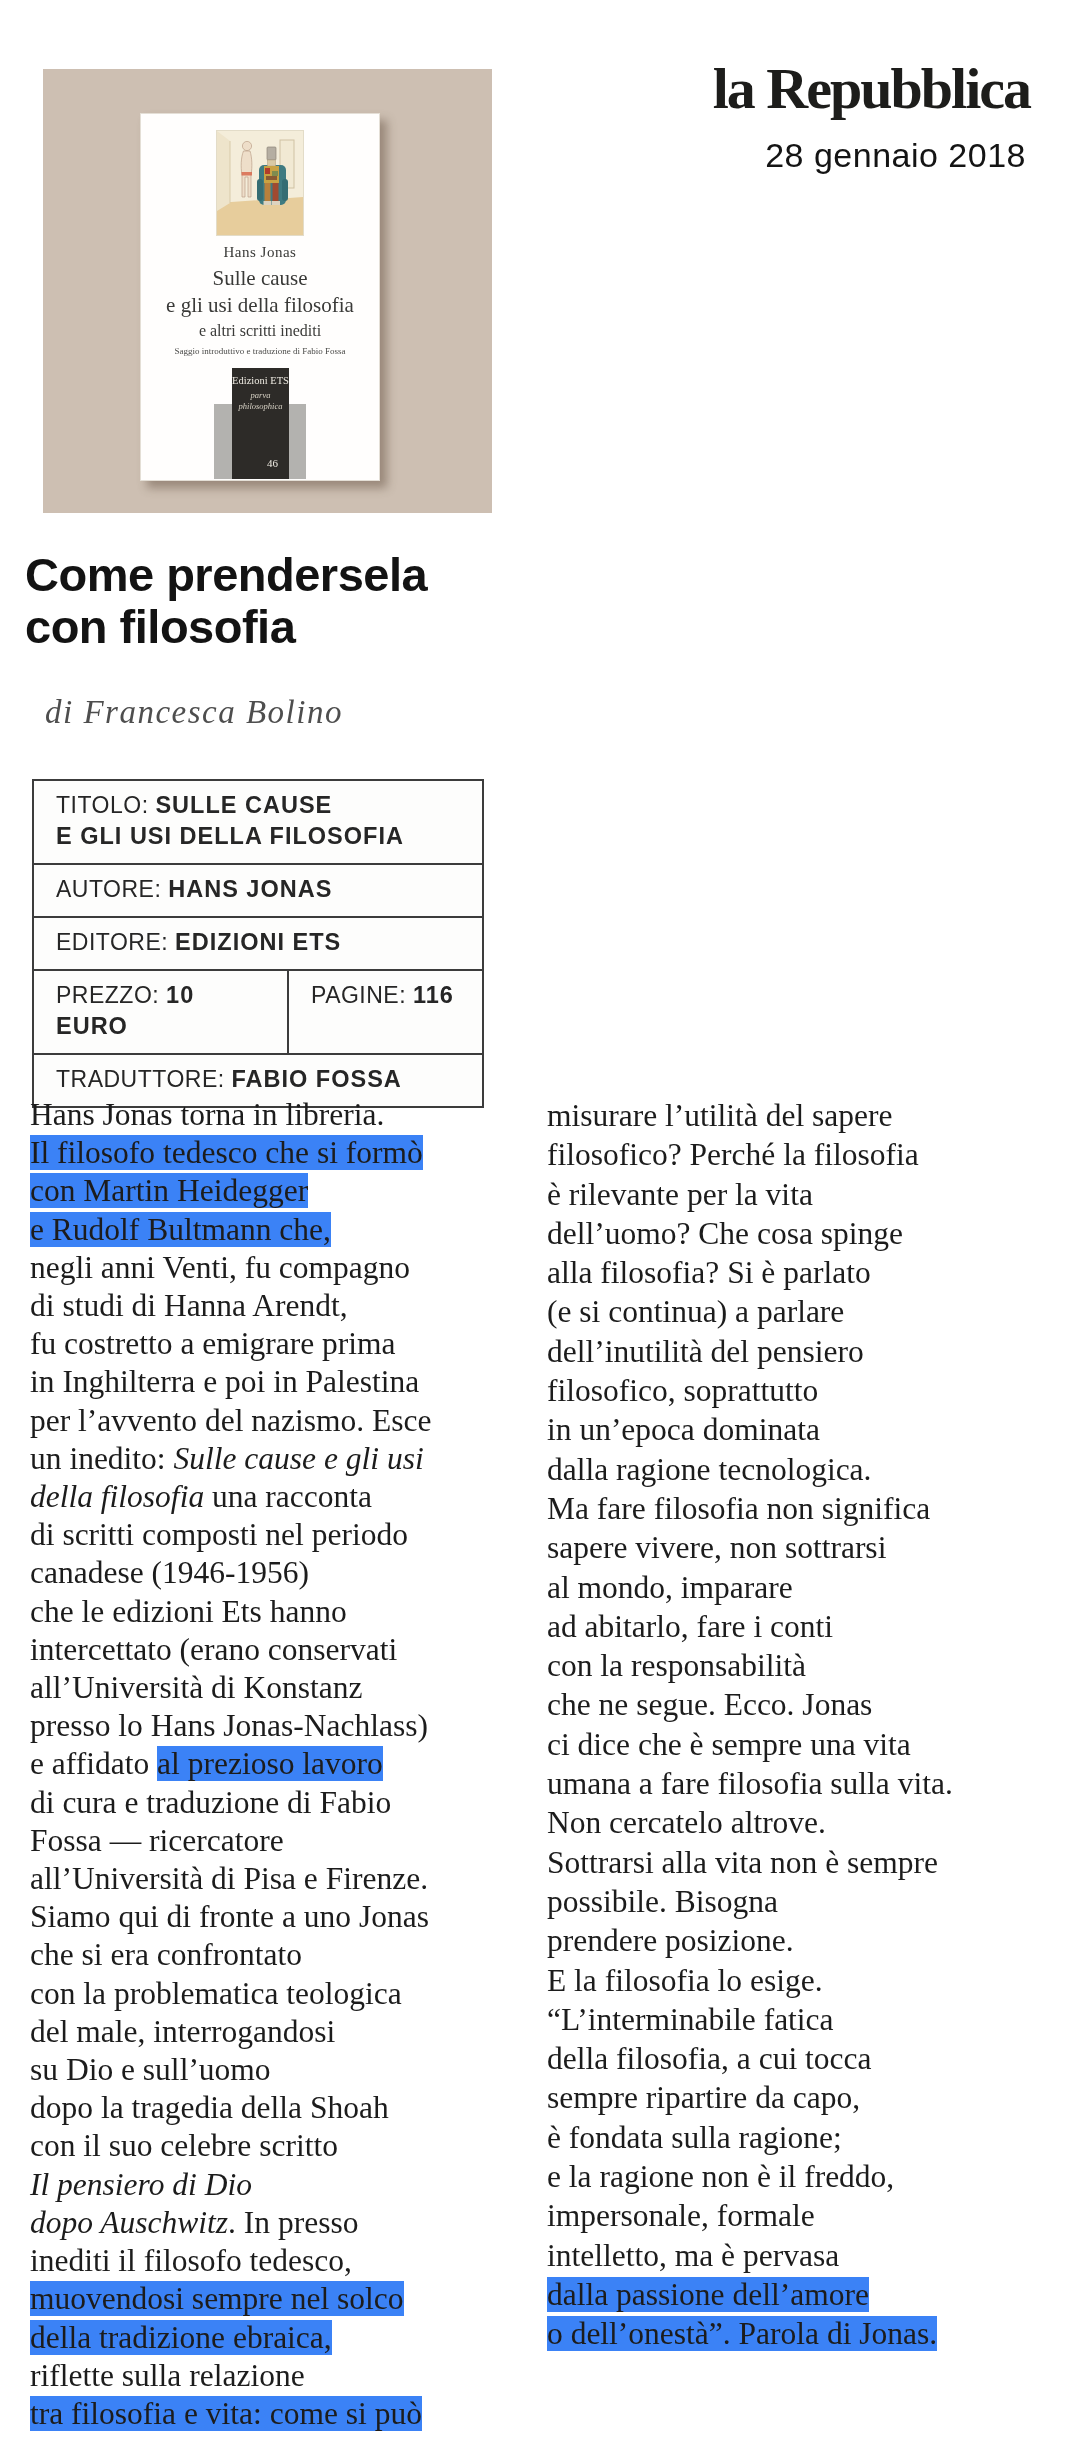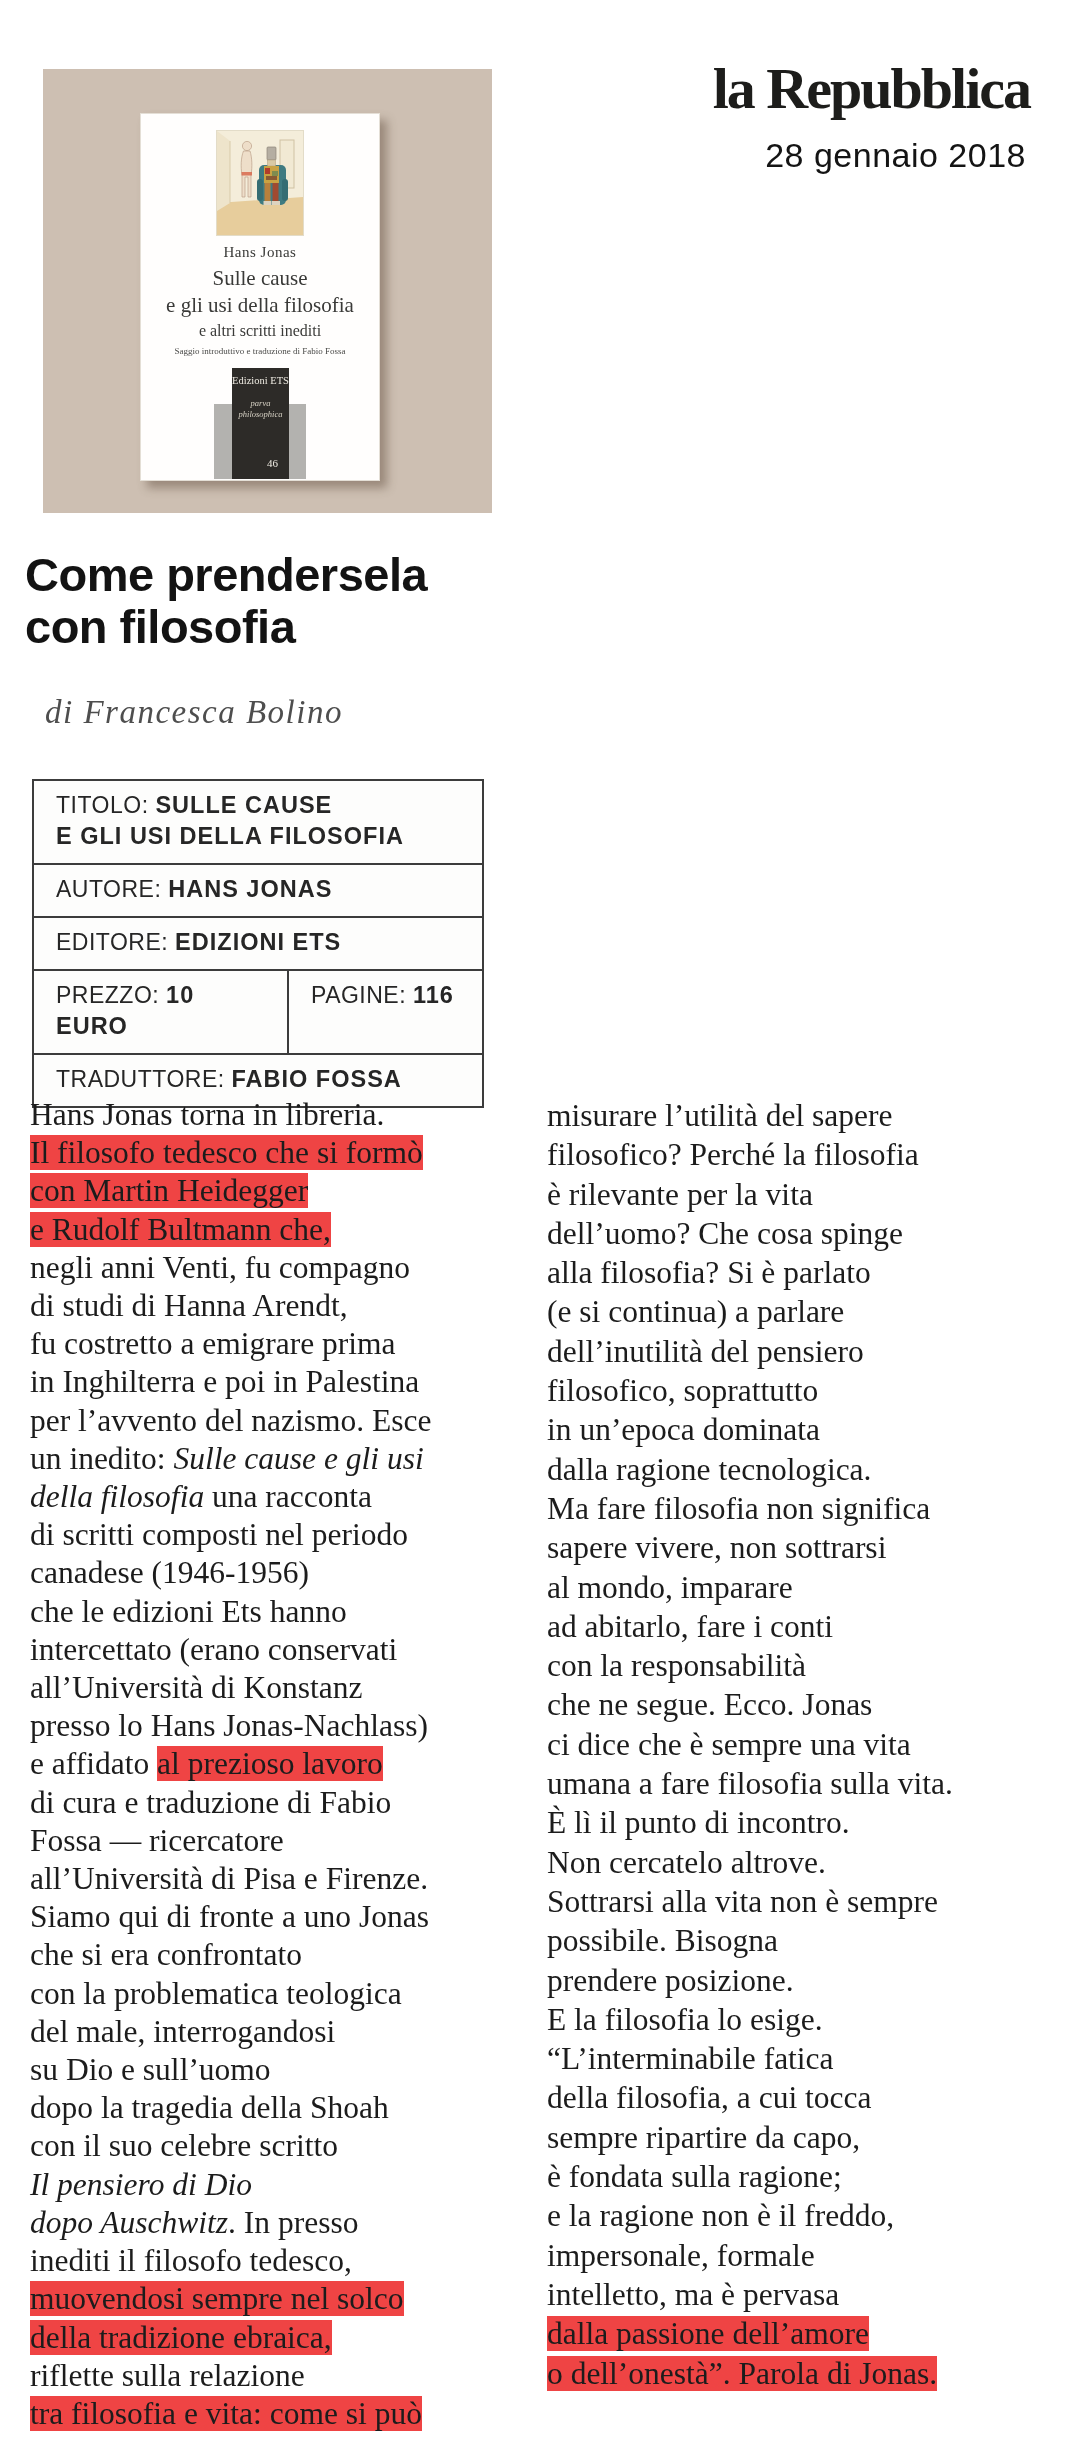--- a/index.html
+++ b/index.html
@@ -15,21 +15,21 @@
   .cover-text{position:absolute;left:0;width:100%;text-align:center;color:#3a3a38;}
   .cover-author{top:130px;font-size:15px;letter-spacing:.5px;}
   .cover-title1{top:152px;font-size:21px;}
   .cover-title2{top:179px;font-size:21px;}
   .cover-subtitle{top:208px;font-size:16px;}
   .cover-note{top:232px;font-size:9px;color:#4a4a48;}
   .band-gray{position:absolute;left:73px;top:290px;width:92px;height:75px;background:#b3b2af;}
   .band-black{position:absolute;left:91px;top:254px;width:57px;height:111px;background:#2d2b28;
               color:#efece3;text-align:center;}
   .band-pub{margin-top:7px;font-size:10.5px;}
-  .band-series{margin-top:12px;font-size:8.5px;line-height:11px;font-style:italic;color:#d7d2c5;}
+  .band-series{margin-top:4px;font-size:8.5px;line-height:11px;font-style:italic;color:#d7d2c5;}
   .band-num{position:absolute;bottom:10px;left:12px;width:100%;font-size:11px;}
 
   
   .masthead{right:47px;top:58px;text-align:right;}
   .masthead-title{font-family:"Liberation Serif",serif;font-weight:bold;font-size:58px;
                   letter-spacing:-2px;color:#1d1d1b;line-height:62px;}
   .masthead-date{margin-top:16px;margin-right:4px;font-family:"Liberation Sans",sans-serif;
                  font-size:34px;color:#141414;letter-spacing:.5px;}
 
   
@@ -47,21 +47,21 @@
   .t-row:nth-child(4) .t-cell:first-child{flex:0 0 216px;}
   .t-label{font-size:23px;letter-spacing:.5px;}
   .t-value{font-weight:700;font-size:23.5px;letter-spacing:1px;}
 
   
   .col{color:#1c1c1c;font-size:31.5px;top:1096px;width:516px;}
   .col-left{left:30px;line-height:38.2px;}
   .col-right{left:547px;line-height:39.3px;}
   .line{white-space:nowrap;}
   .it{font-style:italic;}
-  .hl{background:#ef4444;}
+  .hl{background:#3b82f6;}
 </style>
 </head>
 <body>
 
 <div id="page">
 
   <div class="abs cover-block">
     <div class="book">
       <div class="painting">
         <svg viewBox="0 0 86 104" width="86" height="104">
@@ -185,21 +185,20 @@
       <div class="line"><span>in un’epoca dominata</span></div>
       <div class="line"><span>dalla ragione tecnologica.</span></div>
       <div class="line"><span>Ma fare filosofia non significa</span></div>
       <div class="line"><span>sapere vivere, non sottrarsi</span></div>
       <div class="line"><span>al mondo, imparare</span></div>
       <div class="line"><span>ad abitarlo, fare i conti</span></div>
       <div class="line"><span>con la responsabilità</span></div>
       <div class="line"><span>che ne segue. Ecco. Jonas</span></div>
       <div class="line"><span>ci dice che è sempre una vita</span></div>
       <div class="line"><span>umana a fare filosofia sulla vita.</span></div>
-      <div class="line"><span>È lì il punto di incontro.</span></div>
       <div class="line"><span>Non cercatelo altrove.</span></div>
       <div class="line"><span>Sottrarsi alla vita non è sempre</span></div>
       <div class="line"><span>possibile. Bisogna</span></div>
       <div class="line"><span>prendere posizione.</span></div>
       <div class="line"><span>E la filosofia lo esige.</span></div>
       <div class="line"><span>“L’interminabile fatica</span></div>
       <div class="line"><span>della filosofia, a cui tocca</span></div>
       <div class="line"><span>sempre ripartire da capo,</span></div>
       <div class="line"><span>è fondata sulla ragione;</span></div>
       <div class="line"><span>e la ragione non è il freddo,</span></div>

